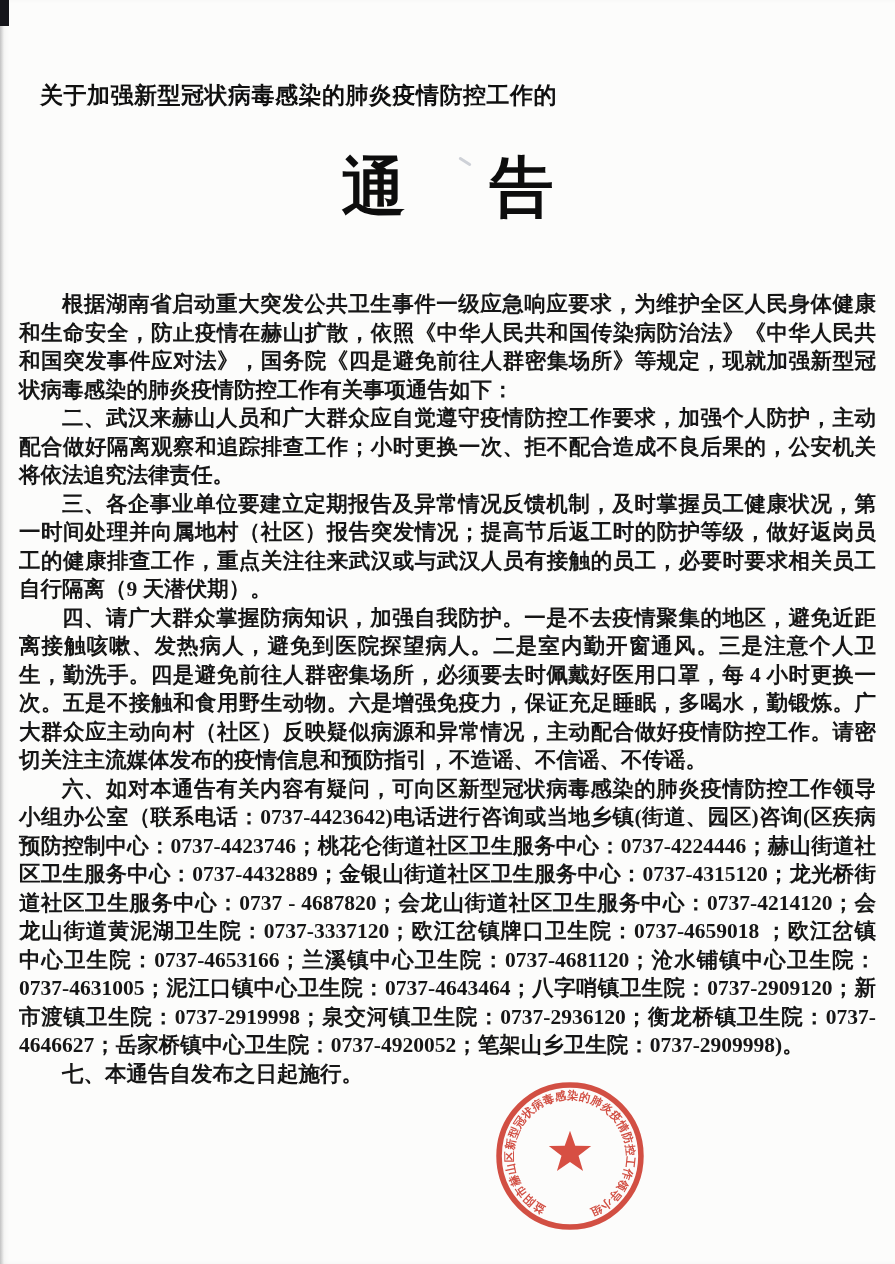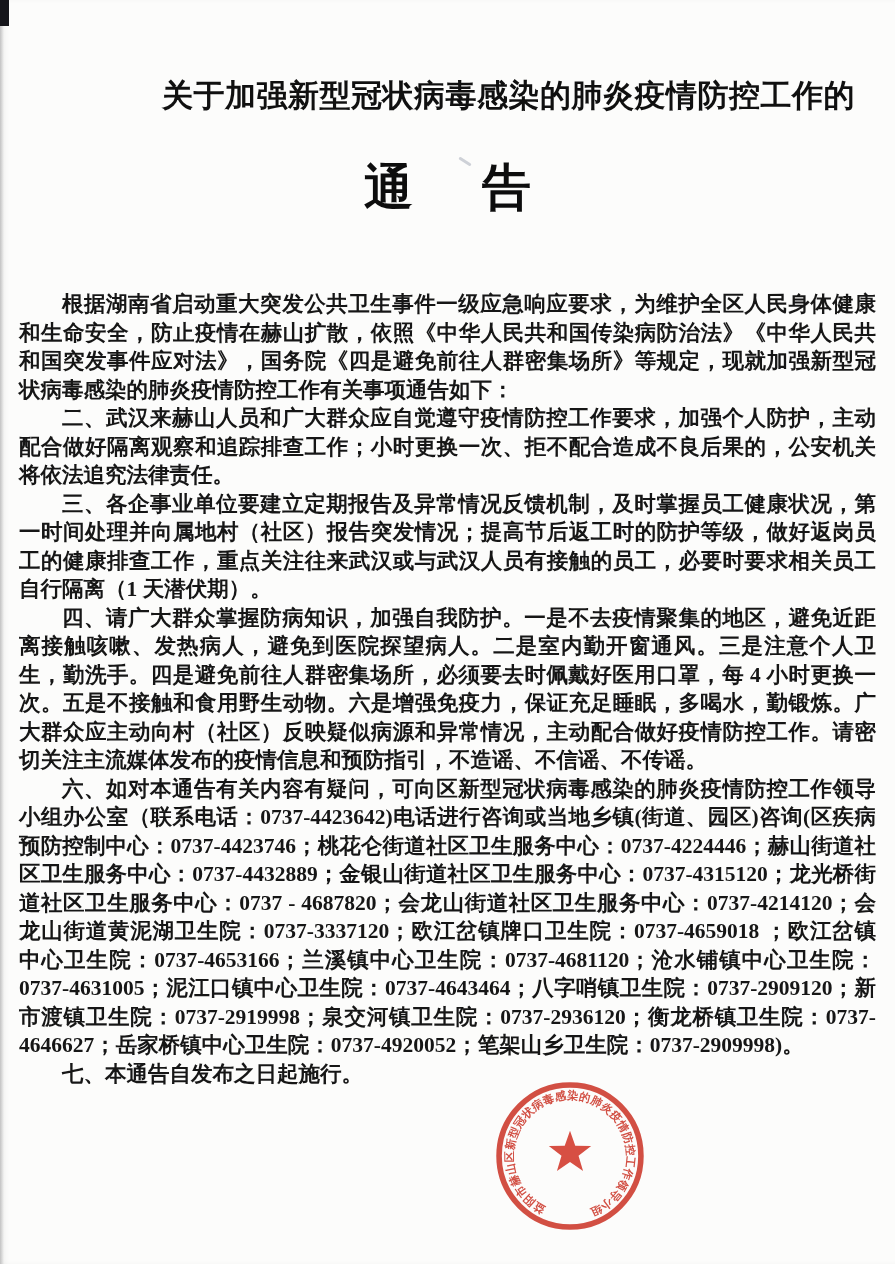--- a/index.html
+++ b/index.html
@@ -39,31 +39,31 @@
     left: 458px;
     top: 160px;
     width: 14px;
     height: 3px;
     background: rgba(120,130,150,0.35);
     transform: rotate(32deg);
     border-radius: 2px;
   }
   .doc-title {
     margin: 74px 40px 0 40px;
-    text-align: right;
-    font-size: 31px;
+    text-align: left;
+    font-size: 23px;
     line-height: 44px;
     font-weight: 900;
     letter-spacing: 0.5px;
     color: #101010;
   }
   .doc-subtitle {
     margin: 24px 0 0 0;
     text-align: center;
-    font-size: 49px;
+    font-size: 64px;
     line-height: 92px;
     font-weight: 900;
     letter-spacing: 10px;
     text-indent: 10px;
     color: #0d0d0d;
   }
   .doc-body {
     margin: 56px 19px 0 19px;
     font-size: 21.5px;
     line-height: 28.5px;
@@ -103,21 +103,21 @@
   <div class="scan-corner-mark"></div>
   <div class="scan-speck"></div>
 
   <div class="doc-title">关于加强新型冠状病毒感染的肺炎疫情防控工作的</div>
 
   <div class="doc-subtitle">通　告</div>
 
   <div class="doc-body">
     <p>根据湖南省启动重大突发公共卫生事件一级应急响应要求，为维护全区人民身体健康和生命安全，防止疫情在赫山扩散，依照《中华人民共和国传染病防治法》《中华人民共和国突发事件应对法》，国务院《四是避免前往人群密集场所》等规定，现就加强新型冠状病毒感染的肺炎疫情防控工作有关事项通告如下：</p>
     <p>二、武汉来赫山人员和广大群众应自觉遵守疫情防控工作要求，加强个人防护，主动配合做好隔离观察和追踪排查工作；小时更换一次、拒不配合造成不良后果的，公安机关将依法追究法律责任。</p>
-    <p>三、各企事业单位要建立定期报告及异常情况反馈机制，及时掌握员工健康状况，第一时间处理并向属地村（社区）报告突发情况；提高节后返工时的防护等级，做好返岗员工的健康排查工作，重点关注往来武汉或与武汉人员有接触的员工，必要时要求相关员工自行隔离（1 天潜伏期）。</p>
+    <p>三、各企事业单位要建立定期报告及异常情况反馈机制，及时掌握员工健康状况，第一时间处理并向属地村（社区）报告突发情况；提高节后返工时的防护等级，做好返岗员工的健康排查工作，重点关注往来武汉或与武汉人员有接触的员工，必要时要求相关员工自行隔离（9 天潜伏期）。</p>
     <p>四、请广大群众掌握防病知识，加强自我防护。一是不去疫情聚集的地区，避免近距离接触咳嗽、发热病人，避免到医院探望病人。二是室内勤开窗通风。三是注意个人卫生，勤洗手。四是避免前往人群密集场所，必须要去时佩戴好医用口罩，每 4 小时更换一次。五是不接触和食用野生动物。六是增强免疫力，保证充足睡眠，多喝水，勤锻炼。广大群众应主动向村（社区）反映疑似病源和异常情况，主动配合做好疫情防控工作。请密切关注主流媒体发布的疫情信息和预防指引，不造谣、不信谣、不传谣。</p>
     <p>六、如对本通告有关内容有疑问，可向区新型冠状病毒感染的肺炎疫情防控工作领导小组办公室（联系电话：0737-4423642)电话进行咨询或当地乡镇(街道、园区)咨询(区疾病预防控制中心：0737-4423746；桃花仑街道社区卫生服务中心：0737-4224446；赫山街道社区卫生服务中心：0737-4432889；金银山街道社区卫生服务中心：0737-4315120；龙光桥街道社区卫生服务中心：0737 - 4687820；会龙山街道社区卫生服务中心：0737-4214120；会龙山街道黄泥湖卫生院：0737-3337120；欧江岔镇牌口卫生院：0737-4659018 ；欧江岔镇中心卫生院：0737-4653166；兰溪镇中心卫生院：0737-4681120；沧水铺镇中心卫生院：0737-4631005；泥江口镇中心卫生院：0737-4643464；八字哨镇卫生院：0737-2909120；新市渡镇卫生院：0737-2919998；泉交河镇卫生院：0737-2936120；衡龙桥镇卫生院：0737-4646627；岳家桥镇中心卫生院：0737-4920052；笔架山乡卫生院：0737-2909998)。</p>
     <p>七、本通告自发布之日起施行。</p>
   </div>
 
   <svg class="official-seal" viewBox="0 0 150 150" xmlns="http://www.w3.org/2000/svg" aria-hidden="true">
     <defs>
       <path id="seal-text-arc" d="M 75,131 A 56,56 0 1 1 75.05,131" fill="none"></path>
     </defs>
     <circle cx="75" cy="75" r="70" fill="none" stroke="#cf372a" stroke-width="5.5"></circle>

